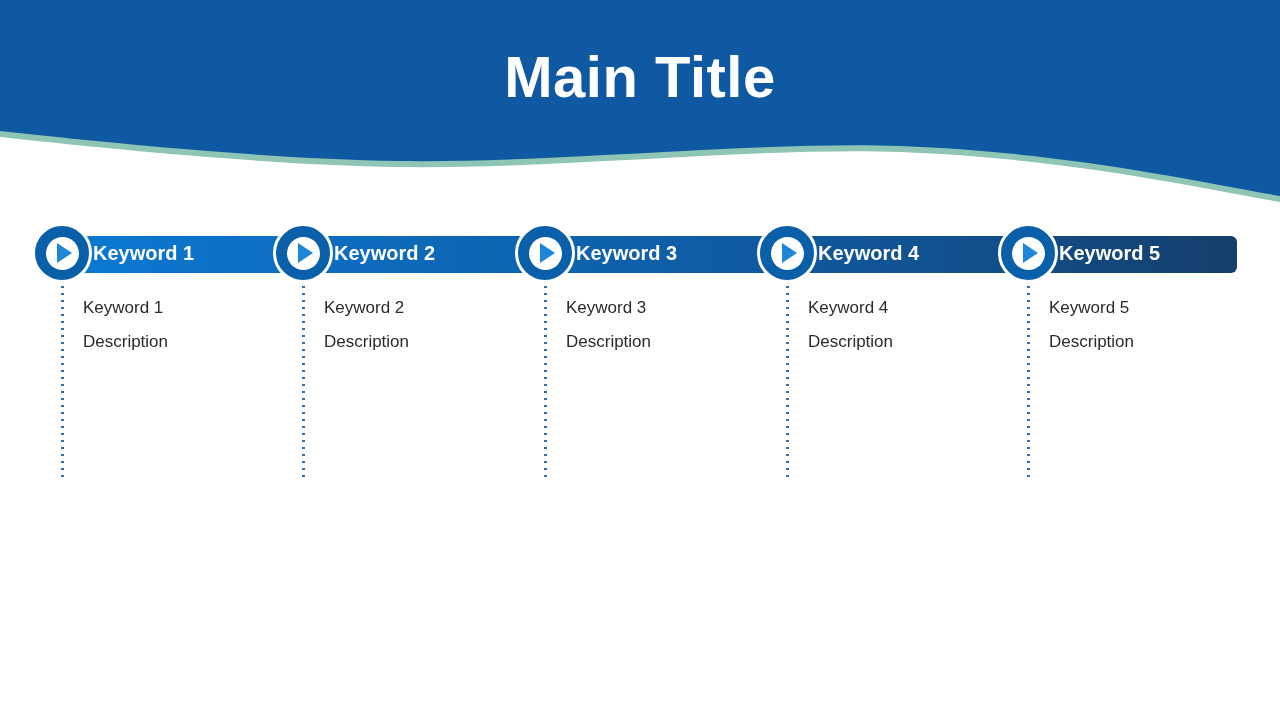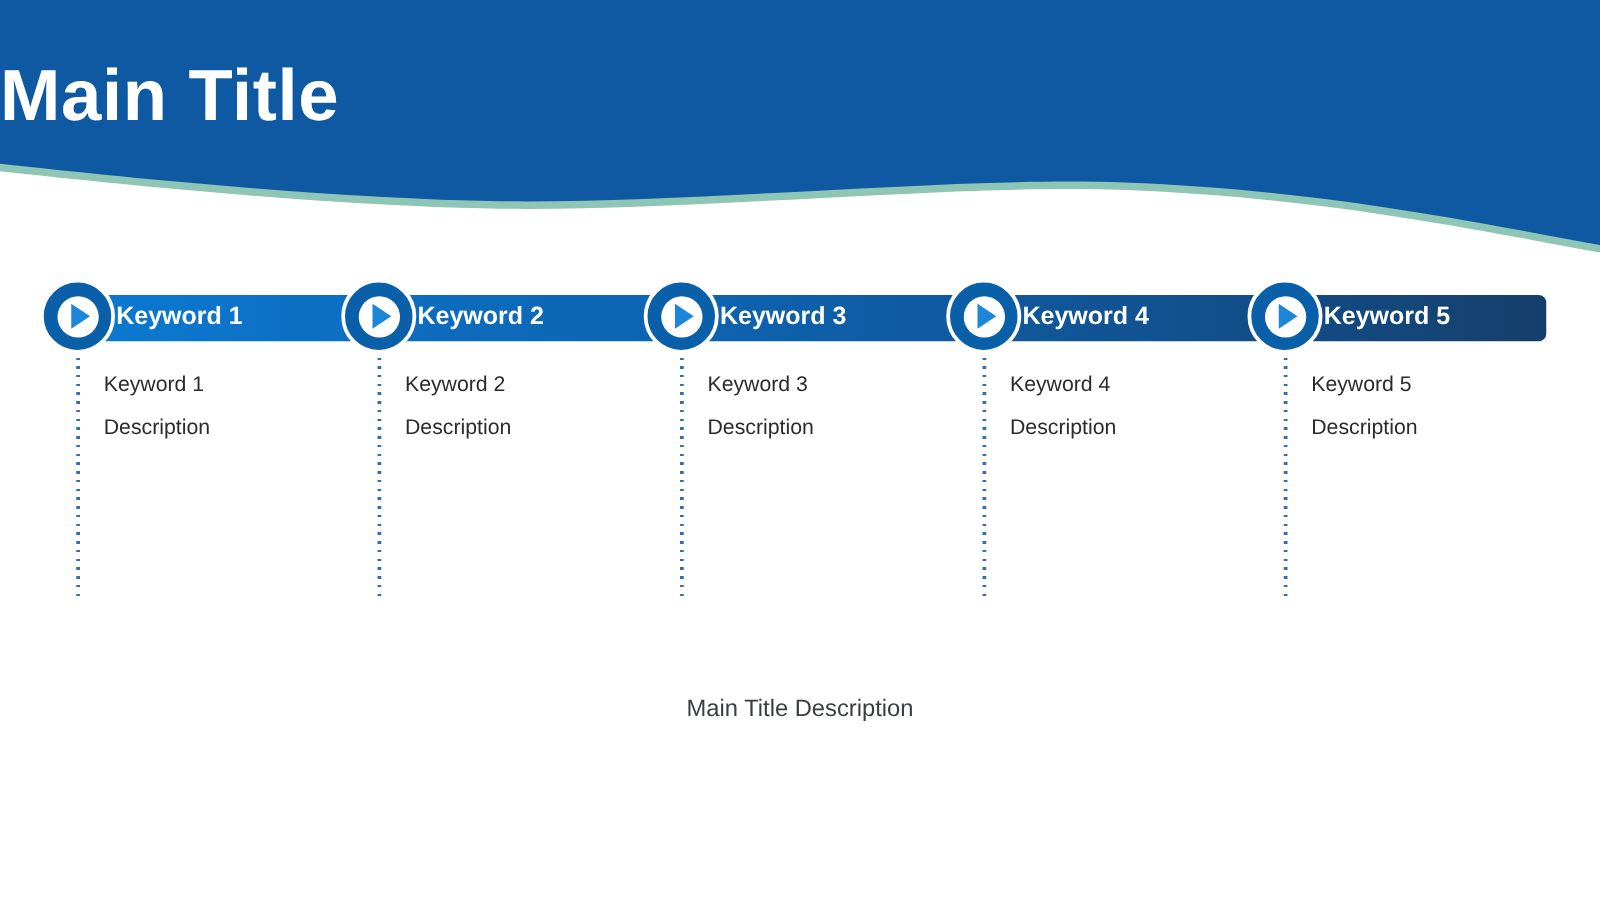--- a/index.html
+++ b/index.html
@@ -7,21 +7,21 @@
     width:1280px;height:720px;position:relative;overflow:hidden;
     background:#ffffff;
     font-family:"Liberation Sans","DejaVu Sans",sans-serif;
   }
   .stage{position:absolute;inset:0;width:1280px;height:720px;}
 
   
   .header-wave{position:absolute;top:0;left:0;width:1280px;height:210px;pointer-events:none;}
   .main-title{
     position:absolute;top:44px;left:0;width:1280px;
-    color:#ffffff;
+    text-align:center;color:#ffffff;
     font-size:58px;font-weight:800;line-height:66px;letter-spacing:0.5px;
   }
 
   
   .strip{
     position:absolute;left:62px;top:236px;width:1175px;height:37px;
     border-radius:4px 6px 6px 4px;
     background:linear-gradient(90deg,#0B79D1 0%,#0D6BBD 25%,#0E5FA9 50%,#115190 75%,#153F6B 100%);
   }
 
@@ -148,15 +148,14 @@
           <div class="tri"></div>
         </div>
     </div>
     <div class="dotted"></div>
     <div class="desc">
       <div>Keyword 5</div>
       <div>Description</div>
     </div>
   </div>
 
-  <div class="subtitle">Main Title Description</div>
 
 </div>
 
 </body></html>

